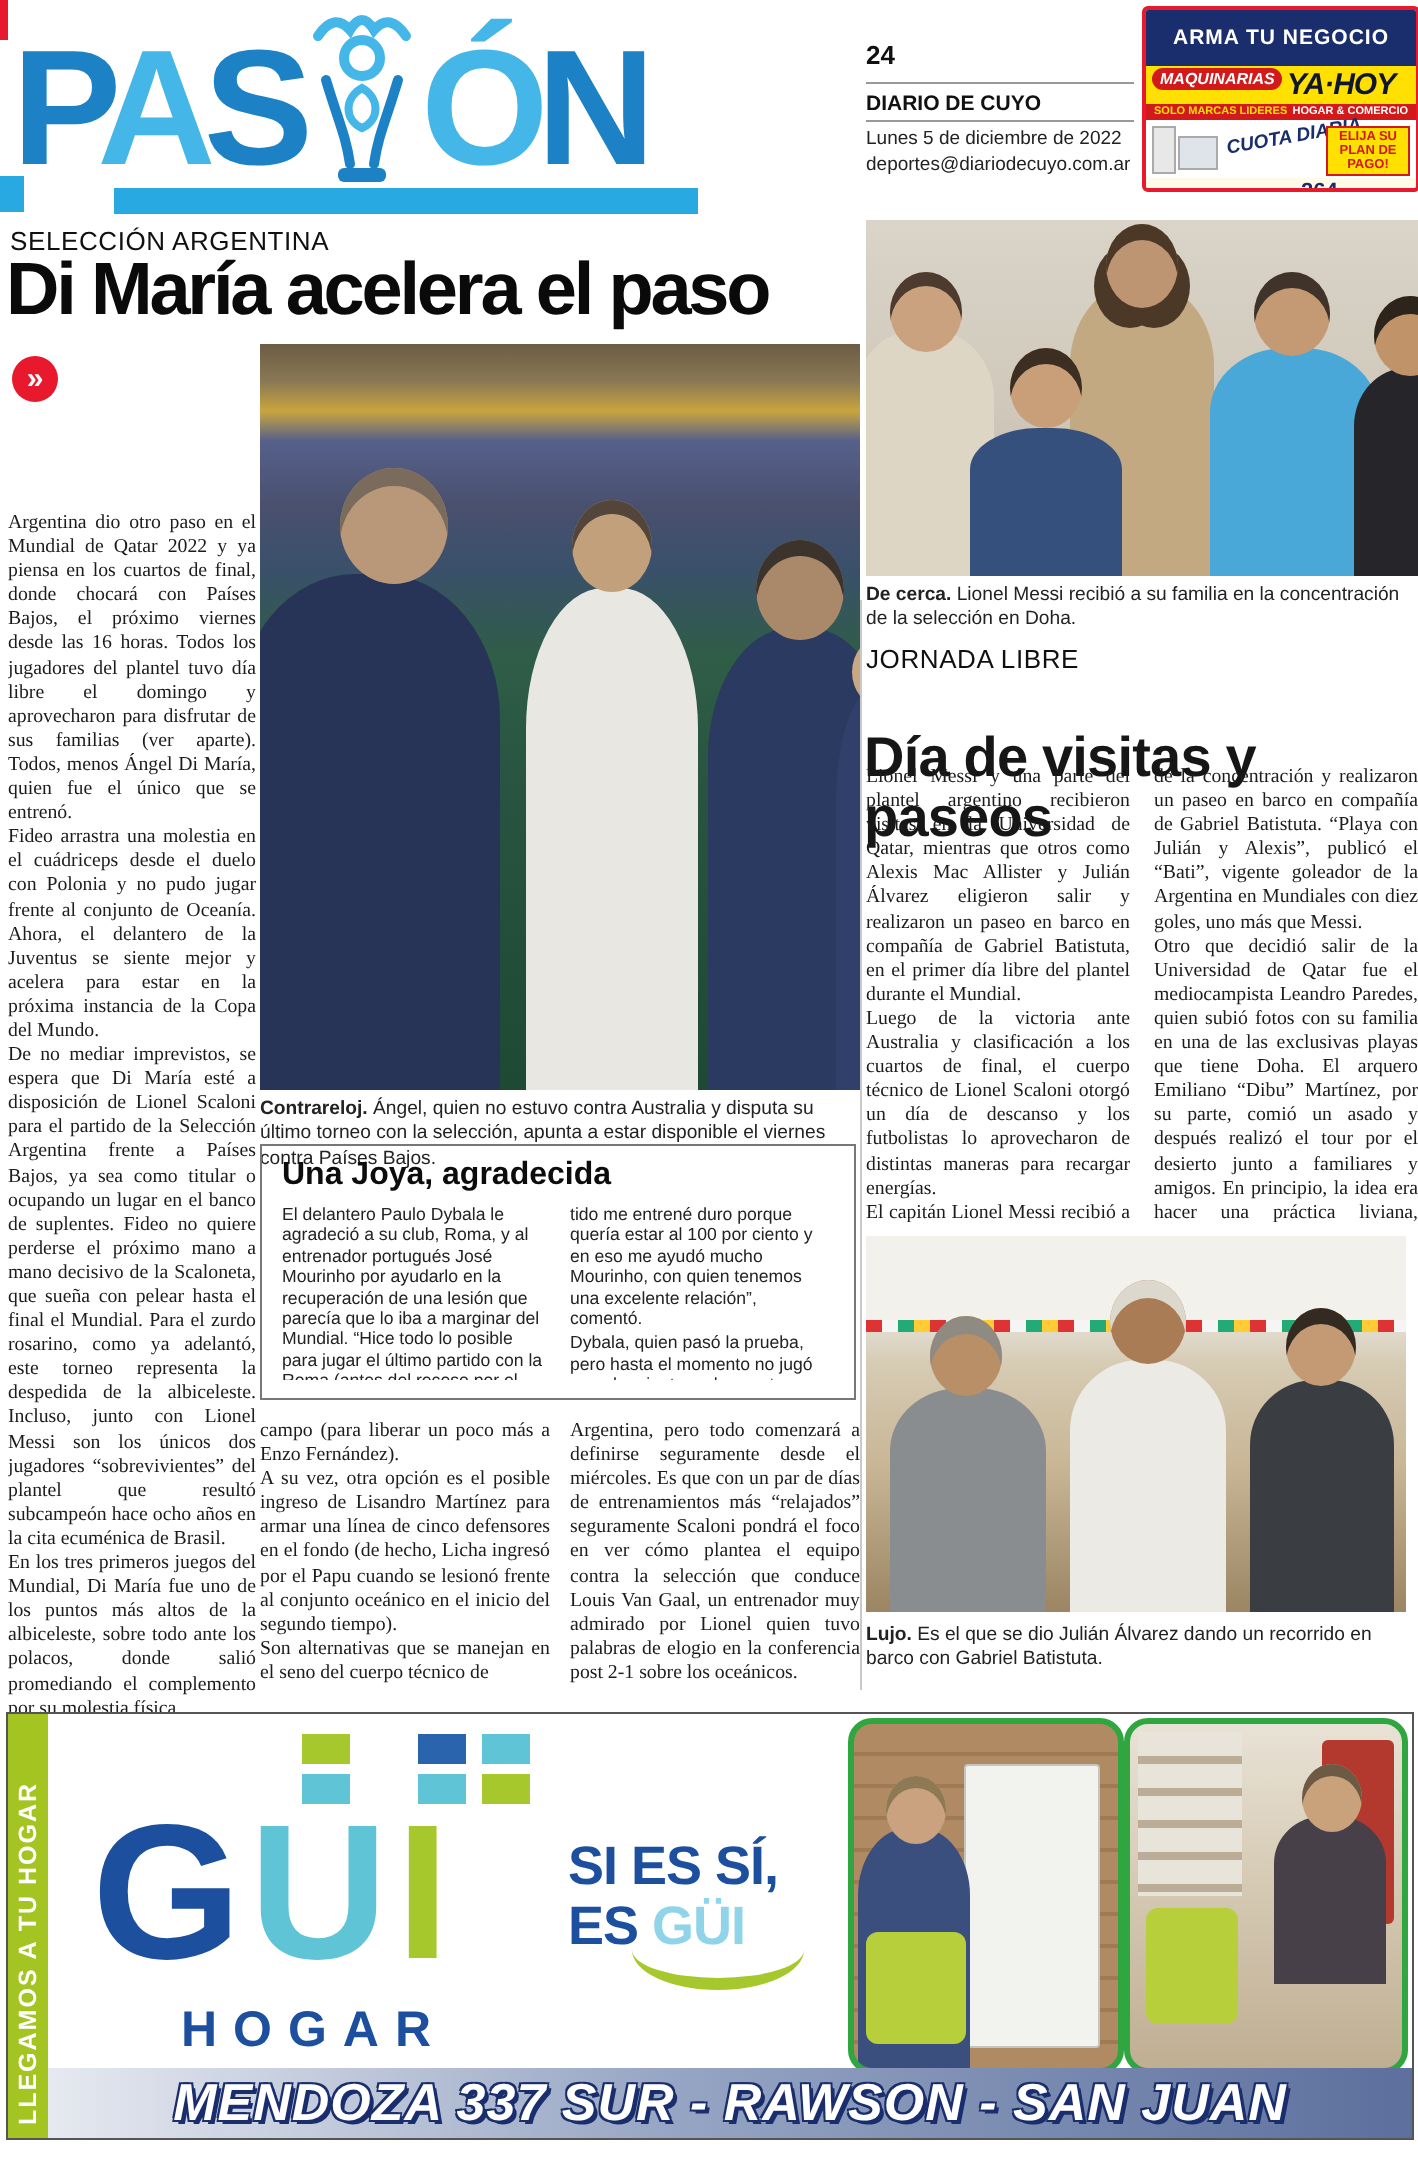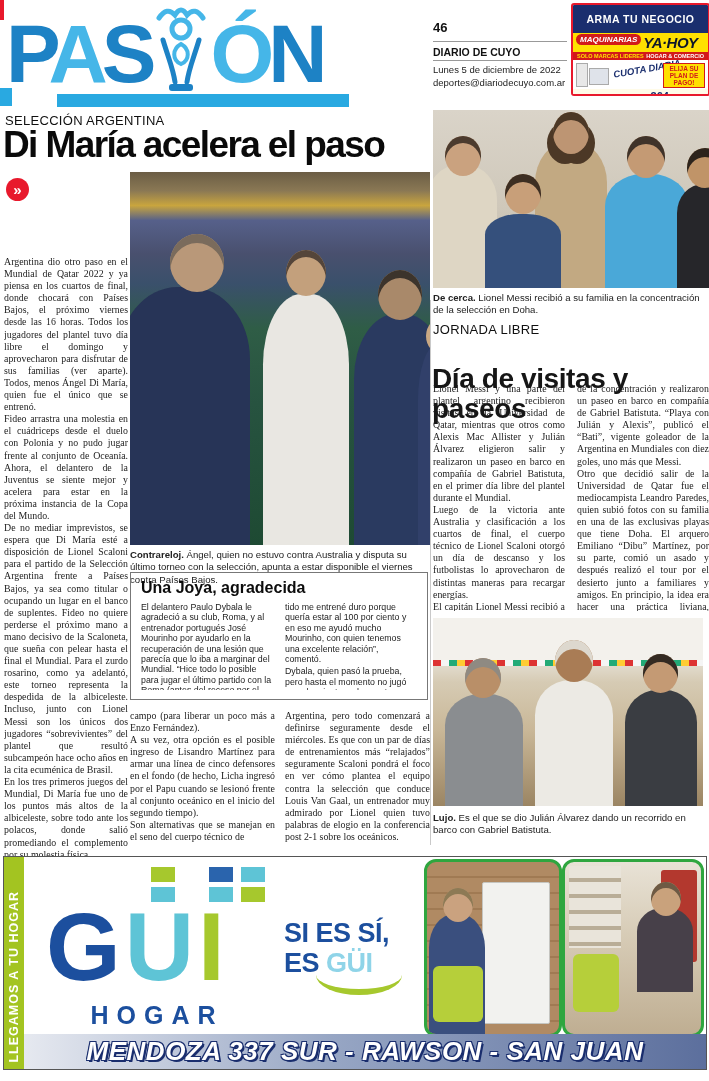--- a/index.html
+++ b/index.html
@@ -86,21 +86,21 @@
           <path d="M6 16 Q14 4 22 13 Q28 3 34 13 Q42 4 50 16" fill="none" stroke="#45b6e8" stroke-width="5" stroke-linecap="round"></path>
           <circle cx="28" cy="27" r="9" fill="none" stroke="#45b6e8" stroke-width="5"></circle>
           <path d="M10 38 C16 58 20 66 22 80 M46 38 C40 58 36 66 34 80" fill="none" stroke="#1d82c5" stroke-width="5" stroke-linecap="round"></path>
           <path d="M28 42 c-9 5 -9 16 0 20 c9 -4 9 -15 0 -20 Z" fill="none" stroke="#45b6e8" stroke-width="4"></path>
           <rect x="16" y="82" width="24" height="7" rx="3" fill="#1d82c5"></rect>
         </svg></span><span class="lt">Ó</span><span class="dk">N</span>
   </div>
   <div class="abs" style="left:0;top:88px;width:12px;height:18px;background:#29a9e1;"></div>
   <div class="abs" style="left:57px;top:94px;width:292px;height:13px;background:#29a9e1;"></div>
 
-  <div class="abs" style="left:433px;top:20px;font-weight:bold;font-size:13px;color:#111;">46</div>
+  <div class="abs" style="left:433px;top:20px;font-weight:bold;font-size:13px;color:#111;">24</div>
   <div class="abs hrule" style="left:433px;top:41px;width:134px;"></div>
   <div class="abs" style="left:433px;top:46px;font-weight:bold;font-size:10.5px;color:#111;">DIARIO DE CUYO</div>
   <div class="abs hrule" style="left:433px;top:60px;width:134px;"></div>
   <div class="abs hdr-small" style="left:433px;top:64px;">Lunes 5 de diciembre de 2022</div>
   <div class="abs hdr-small" style="left:433px;top:77px;">deportes@diariodecuyo.com.ar</div>
 
   <div class="abs topad" style="left:571px;top:3px;width:135px;height:89px;">
     <div class="navy">ARMA TU NEGOCIO</div>
     <div class="yellow">
       <span class="maq">MAQUINARIAS</span>

